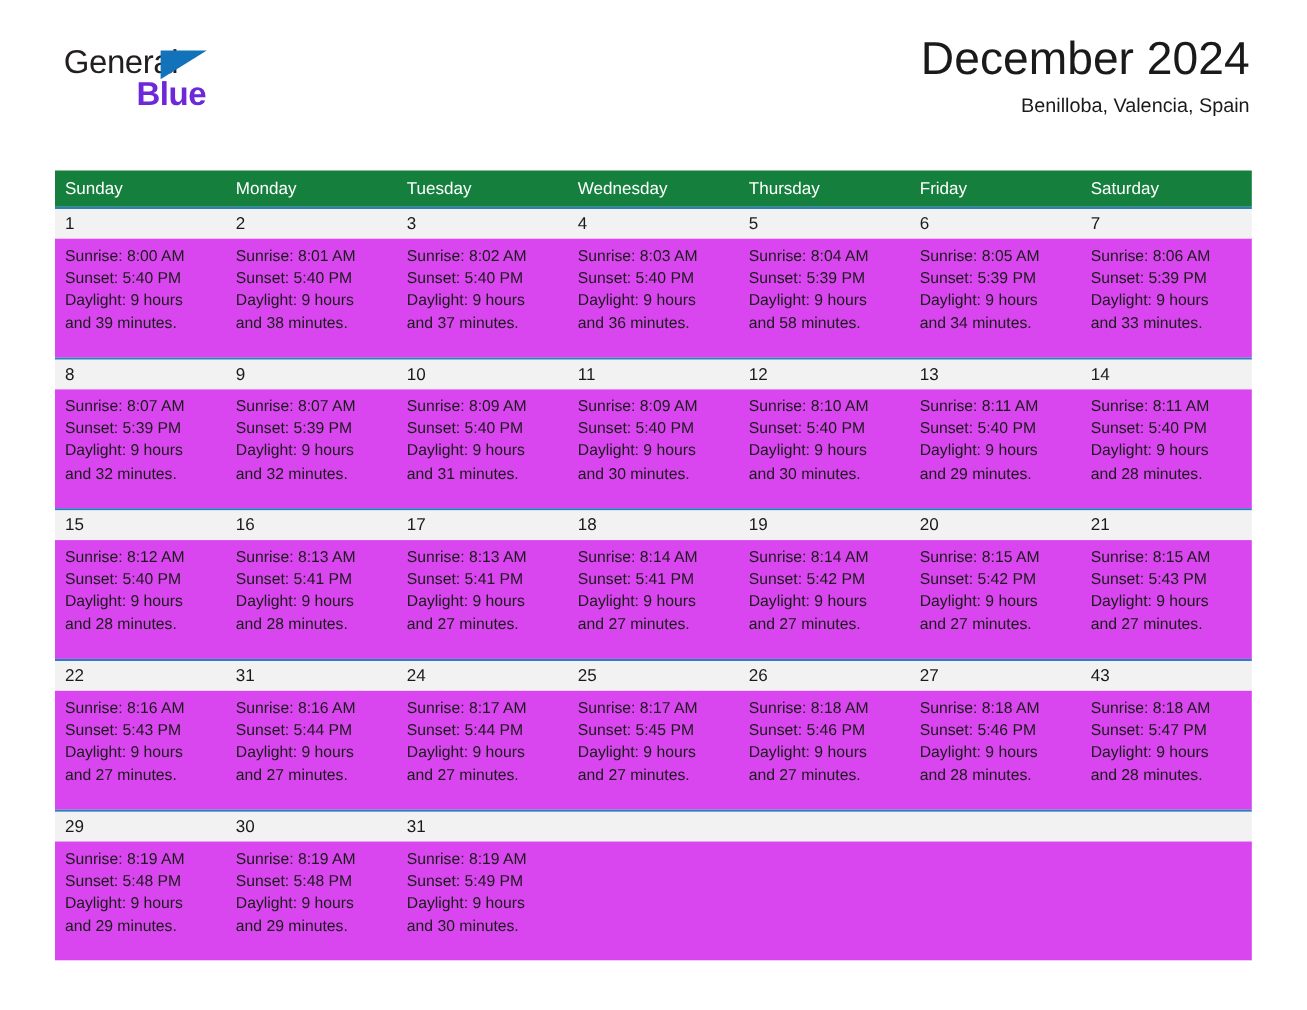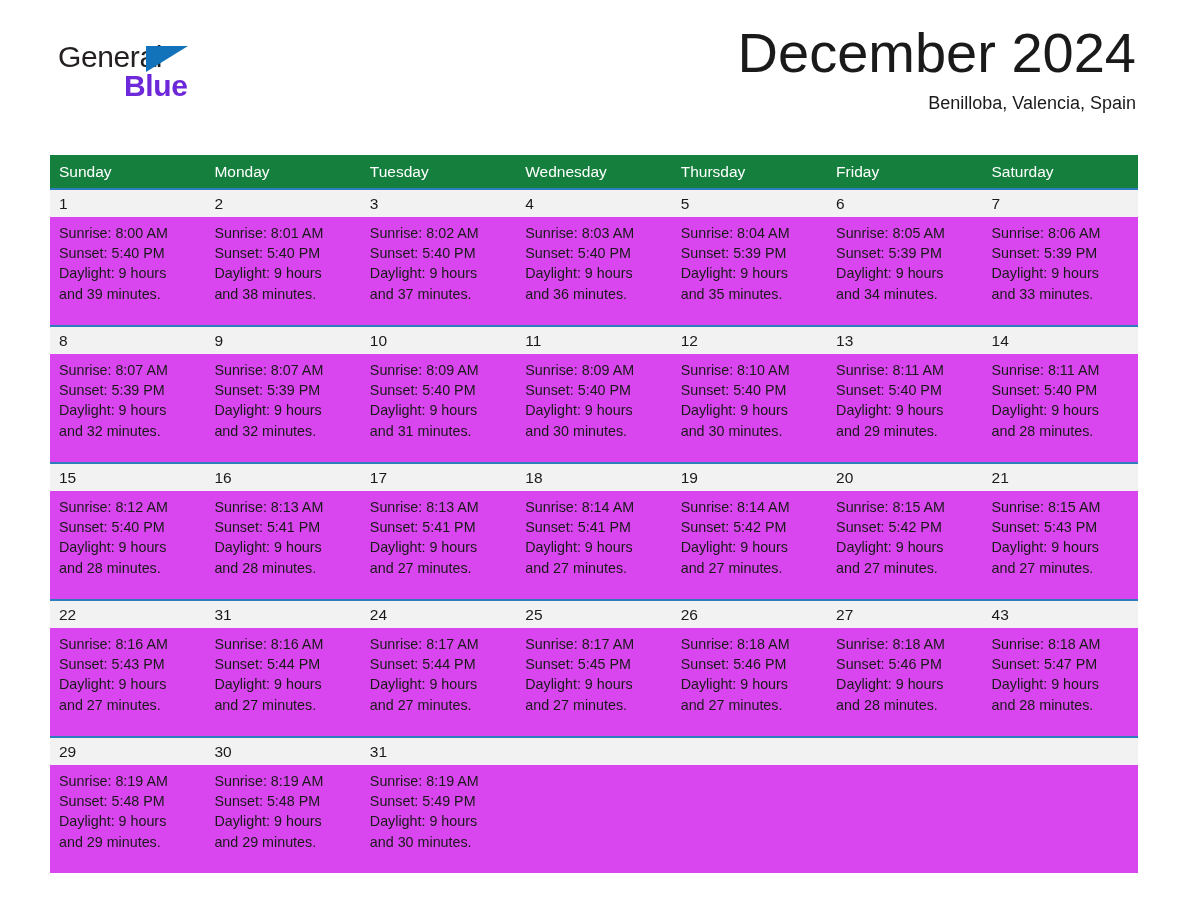--- a/index.html
+++ b/index.html
@@ -18,21 +18,21 @@
     position: relative;
     width: 1188px;
     height: 918px;
     box-sizing: border-box;
     padding: 0 50px;
   }
 
   
   .top {
     display: flex;
-    align-items: center;
+    align-items: flex-start;
     justify-content: space-between;
     padding-top: 32px;
     height: 104px;
     box-sizing: border-box;
   }
 
   .logo {
     position: relative;
     width: 150px;
     height: 72px;
@@ -68,21 +68,21 @@
     white-space: nowrap;
     font-weight: bold;
   }
 
   .titles {
     text-align: right;
     flex: none;
     padding-right: 2px;
   }
   .cal-title {
-    font-size: 56px;
+    font-size: 42px;
     font-weight: normal;
     color: #1a1a1a;
     line-height: 1.02;
     white-space: nowrap;
   }
   .cal-sub {
     margin-top: 12px;
     font-size: 18px;
     font-weight: normal;
     color: #1a1a1a;
@@ -216,21 +216,21 @@
         <div class="cell">
           <div class="ev-line">Sunrise: 8:03 AM</div>
           <div class="ev-line">Sunset: 5:40 PM</div>
           <div class="ev-line">Daylight: 9 hours</div>
           <div class="ev-line">and 36 minutes.</div>
         </div>
         <div class="cell">
           <div class="ev-line">Sunrise: 8:04 AM</div>
           <div class="ev-line">Sunset: 5:39 PM</div>
           <div class="ev-line">Daylight: 9 hours</div>
-          <div class="ev-line">and 35 minutes.</div>
+          <div class="ev-line">and 58 minutes.</div>
         </div>
         <div class="cell">
           <div class="ev-line">Sunrise: 8:05 AM</div>
           <div class="ev-line">Sunset: 5:39 PM</div>
           <div class="ev-line">Daylight: 9 hours</div>
           <div class="ev-line">and 34 minutes.</div>
         </div>
         <div class="cell">
           <div class="ev-line">Sunrise: 8:06 AM</div>
           <div class="ev-line">Sunset: 5:39 PM</div>

